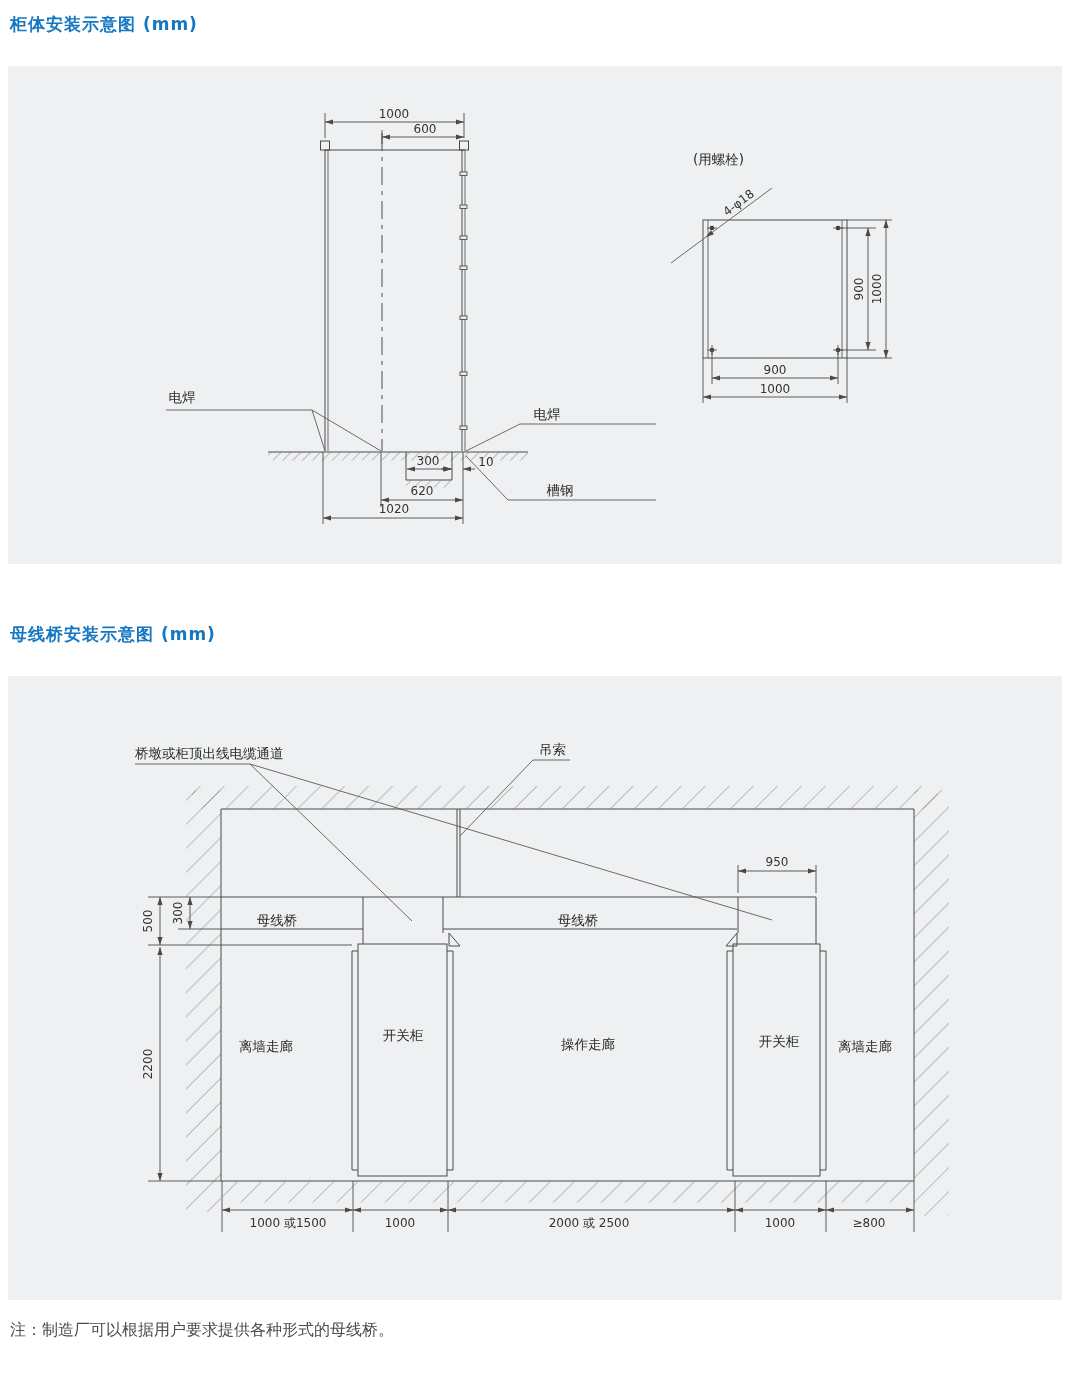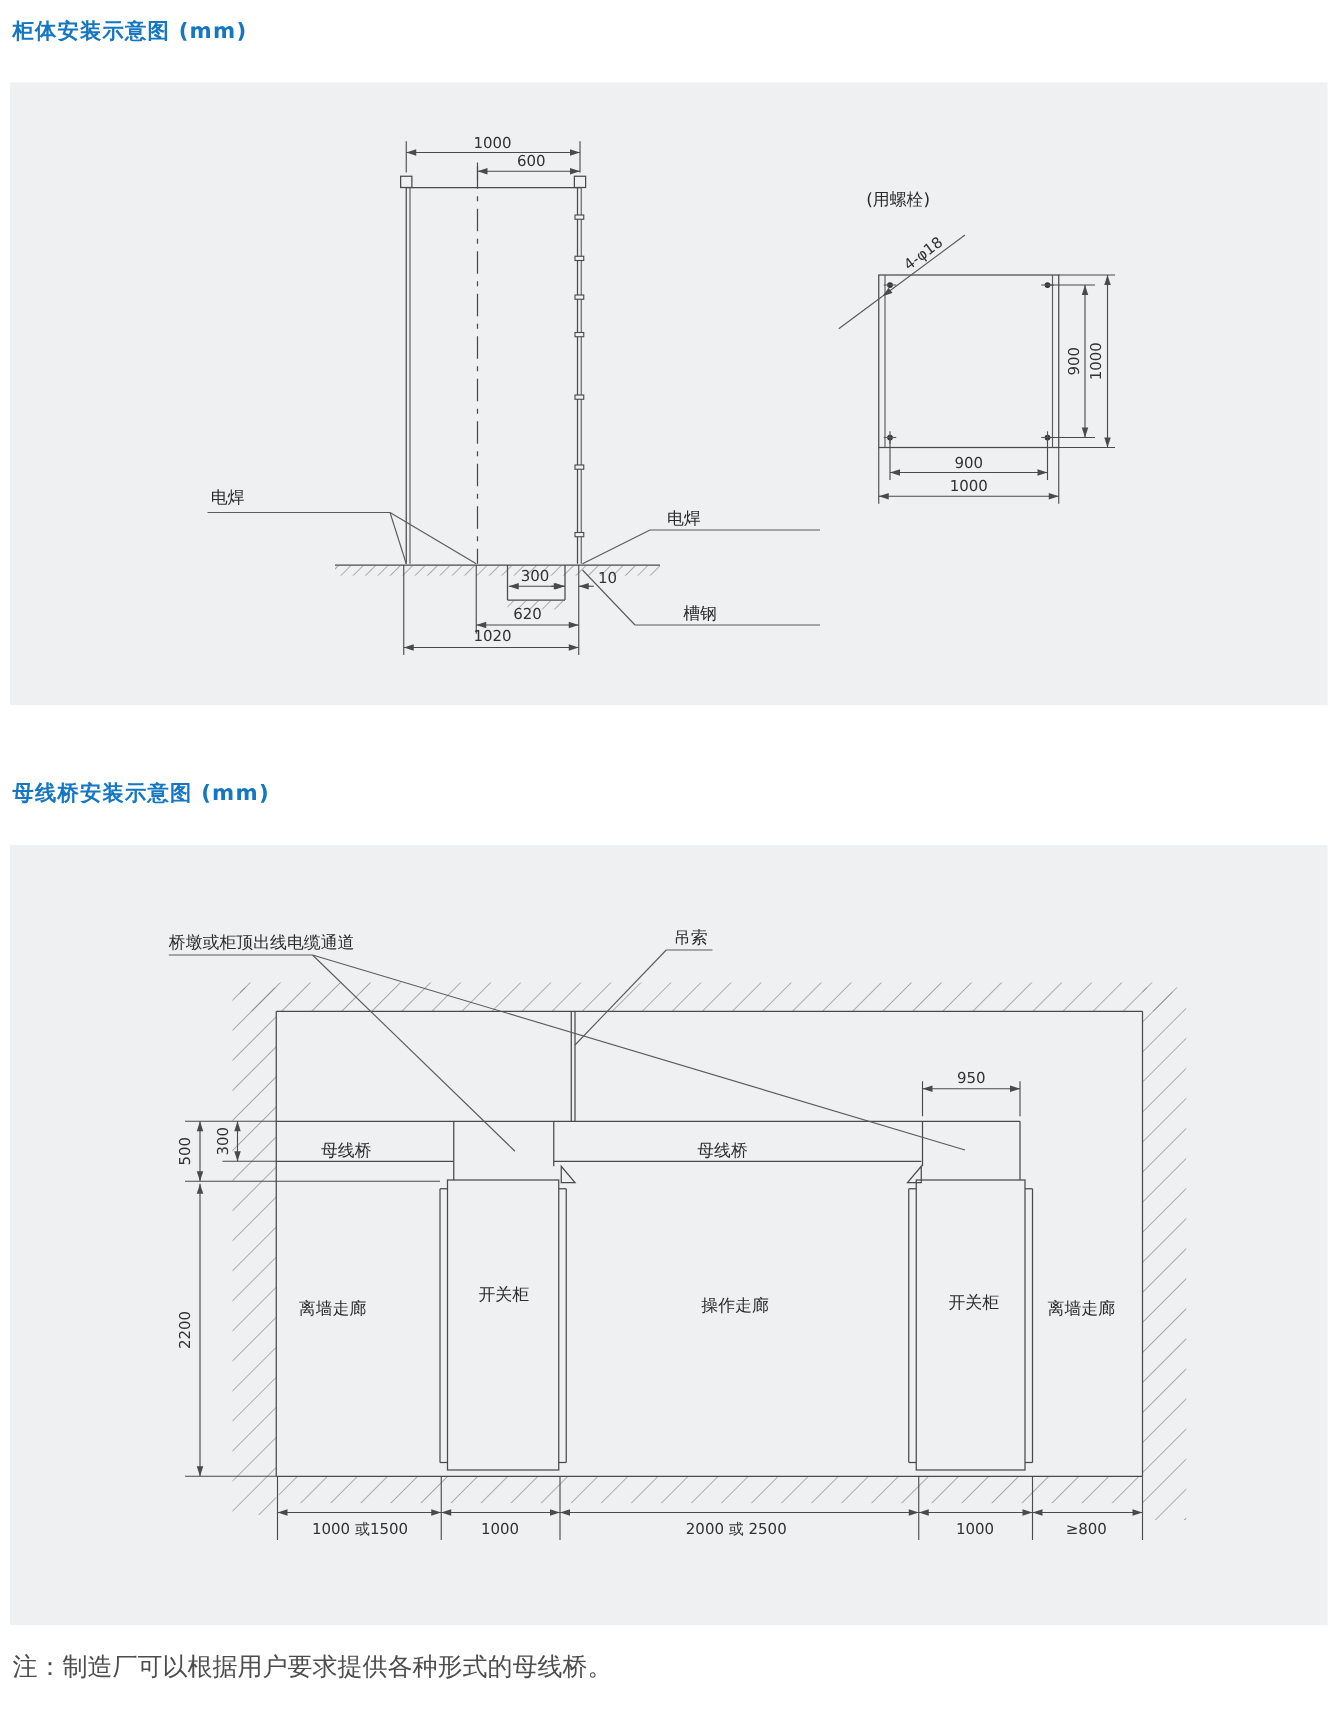--- a/index.html
+++ b/index.html
@@ -3,21 +3,21 @@
 <meta charset="utf-8">
 <style>
   html,body{margin:0;padding:0;background:#ffffff;}
   body{width:1070px;height:1373px;position:relative;font-family:"DejaVu Sans","Liberation Sans",sans-serif;}
   .panel{position:absolute;left:8px;width:1054px;background:#eef0f2;}
   #panel1{top:66px;height:498px;}
   #panel2{top:676px;height:624px;}
   .title{position:absolute;left:10px;color:#1577c2;font-size:17px;font-weight:bold;letter-spacing:1px;}
   #title1{top:13px;}
   #title2{top:623px;}
-  #note{position:absolute;left:10px;top:1320px;font-size:20px;color:#4d4d4d;}
+  #note{position:absolute;left:10px;top:1320px;font-size:16px;color:#4d4d4d;}
   svg#draw{position:absolute;left:0;top:0;}
   .ln{stroke:#4a4a4a;stroke-width:1;fill:none;}
   .thin{stroke:#5a5a5a;stroke-width:0.9;fill:none;}
   .dimln{stroke:#4a4a4a;stroke-width:0.9;fill:none;}
   .dash{stroke:#4a4a4a;stroke-width:1;fill:none;stroke-dasharray:18 6 4 6;}
   .dtx{font-size:12px;fill:#333333;}
   .ltx{font-size:13.5px;fill:#2b2b2b;}
   .wedge{fill:#eef0f2;stroke:#4a4a4a;stroke-width:1;}
   .tab{fill:#eef0f2;stroke:#4a4a4a;stroke-width:1;}
   .bolt{fill:#333333;}

